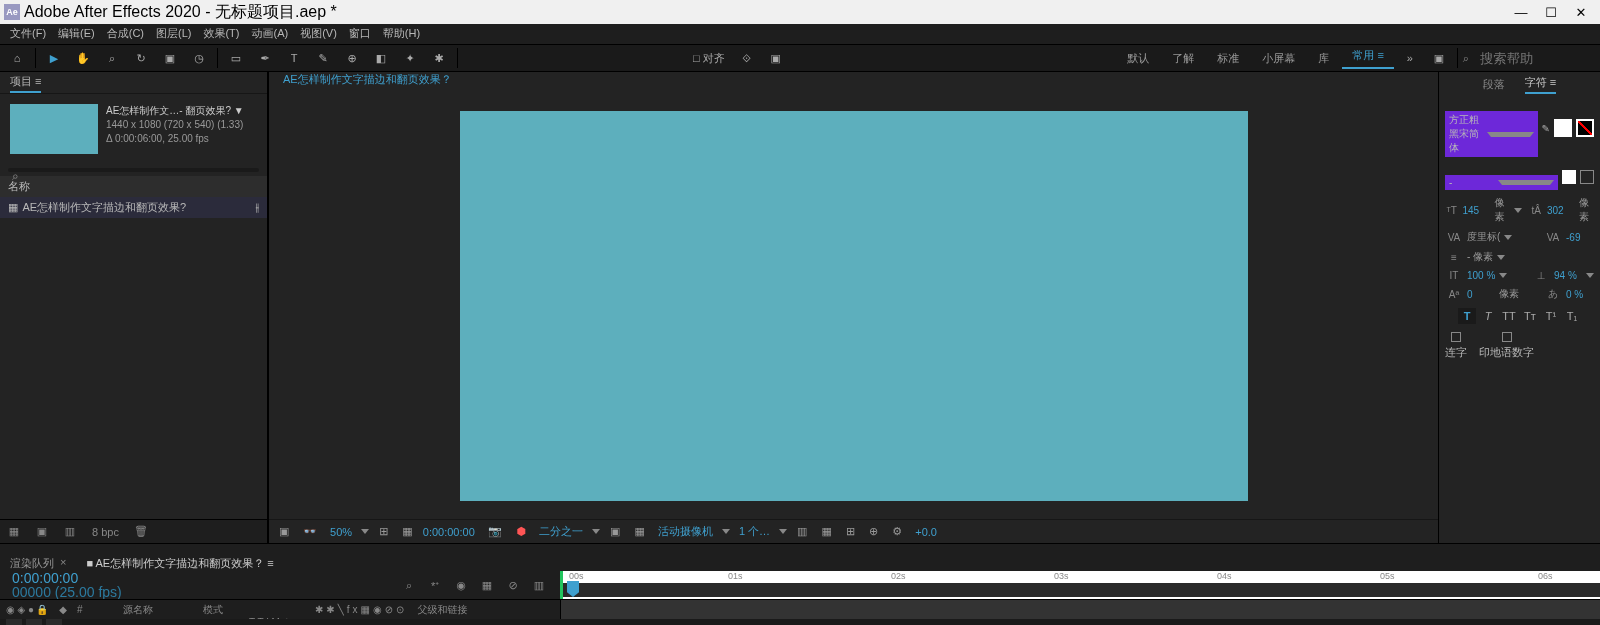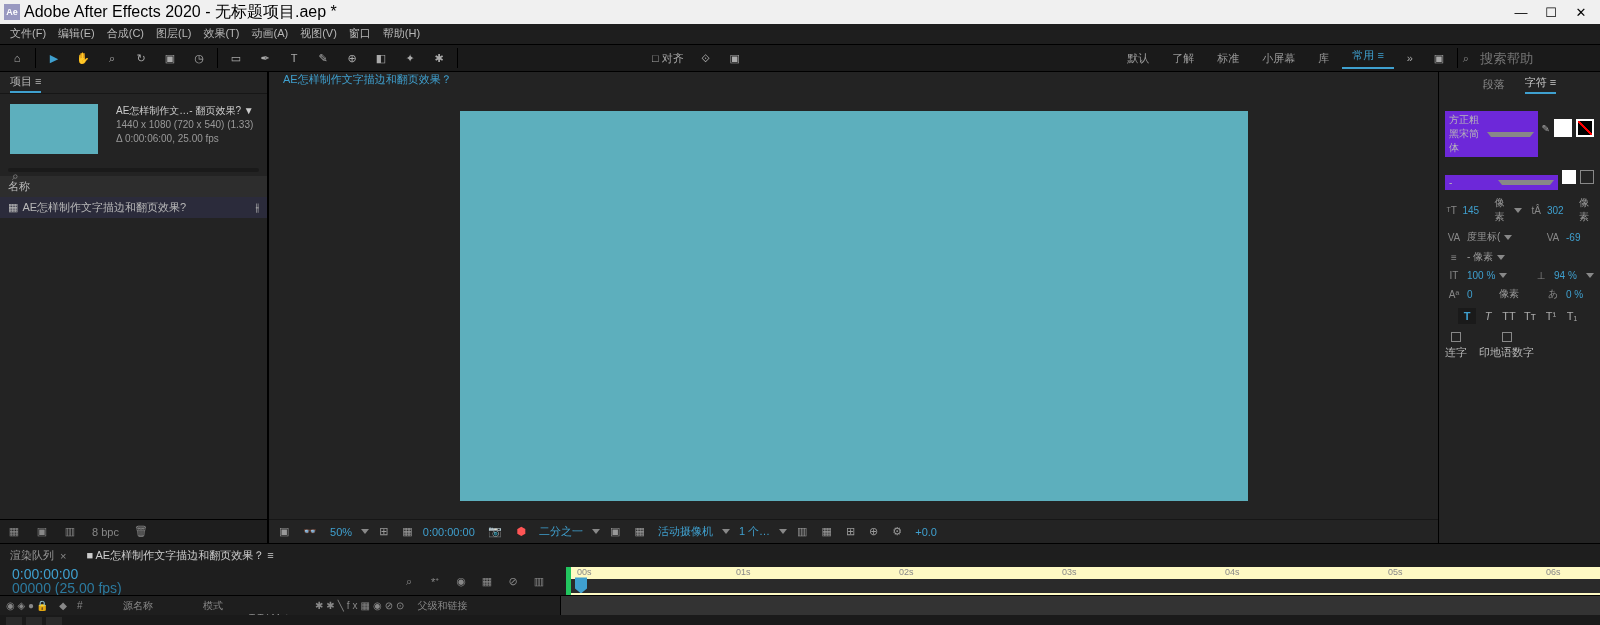--- a/index.html
+++ b/index.html
@@ -15,21 +15,21 @@
 .toolbar .tool.active { color:#3fa0cf; }
 .toolbar .sep { width:1px; height:20px; background:#000; margin:0 2px; }
 .toolbar .spacer { flex:1; }
 .toolbar .wsp { padding:0 10px; cursor:pointer; color:#999; }
 .toolbar .wsp.active { color:#3fa0cf; border-bottom:2px solid #3fa0cf; padding-bottom:4px;}
 .toolbar .search { background:#1a1a1a; border:none; color:#aaa; padding:2px 4px; width:120px; margin-left:4px;}
 .main { display:flex; height:471px; }
 .panel-left { width:268px; background:#232323; display:flex; flex-direction:column; border-right:1px solid #000;}
 .panel-tab { height:22px; display:flex; align-items:center; padding:0 10px; border-bottom:1px solid #161616; }
 .panel-tab .tabname { border-bottom:2px solid #3fa0cf; padding:2px 0;}
-.project-info { display:flex; padding:10px; gap:18px; }
+.project-info { display:flex; padding:10px; gap:8px; }
 .project-thumb { width:88px; height:50px; background:#5dafbd; }
 .project-meta { font-size:10px; color:#999; line-height:14px; }
 .project-meta .name { color:#ccc; }
 .search-box { margin:4px 8px; padding:2px 18px; background:#1a1a1a; border-radius:10px; color:#888; position:relative;}
 .search-box:before { content:"⌕"; position:absolute; left:4px; top:1px; font-size:12px;}
 .header-row { background:#2d2d2d; padding:3px 8px; font-size:11px; }
 .list-area { flex:1; overflow:auto; }
 .list-row { background:#2b2b3b; padding:3px 8px; display:flex; align-items:center; gap:4px;}
 .btm-left { height:24px; display:flex; align-items:center; padding:0 4px; gap:8px; background:#1e1e1e; border-top:1px solid #000;}
 .btm-left .btn { width:20px; height:20px; display:flex; align-items:center; justify-content:center; cursor:pointer; color:#888;}
@@ -56,30 +56,30 @@
 .char-row .lbl { width:18px; text-align:center; color:#888;}
 .char-row .val { color:#3fa0cf; cursor:pointer; min-width:28px;}
 .char-row .unit { color:#999; }
 .ftrow { display:flex; gap:3px; padding:4px 6px; justify-content:center;}
 .ftrow .ft { width:18px; height:16px; display:flex; align-items:center; justify-content:center; cursor:pointer; color:#aaa; font-size:11px;}
 .ftrow .ft.active { color:#3fa0cf; background:#1a1a1a;}
 .checks { display:flex; gap:12px; padding:4px 6px; font-size:11px;}
 .checks label { display:flex; align-items:center; gap:3px; cursor:pointer;flex-direction:column;}
 .checks .cb { width:10px; height:10px; border:1px solid #888;}
 .bottom { height:86px; background:#1e1e1e; border-top:1px solid #000; display:flex; flex-direction:column;}
-.btabs { height:24px; display:flex; align-items:center; padding:0 10px; gap:20px;}
+.btabs { height:24px; display:flex; align-items:flex-start; padding:0 10px; gap:20px;margin-top:12px;}
 .btabs .bt { color:#999; cursor:pointer;}
 .btabs .bt.x { color:#888; margin-left:-14px;}
 .tl-head { height:28px; display:flex; align-items:center;}
 .tl-left { width:560px; display:flex; align-items:center; padding:0 12px; gap:10px;}
 .tl-time { color:#3fa0cf; font-size:14px; }
 .tl-sub { color:#2c7a9f; font-size:14px; margin-top:-2px;text-align:center;}
 .tl-icons { display:flex; gap:8px; margin-left:auto;}
 .tl-icons .ti { width:18px; height:18px; cursor:pointer; color:#888; display:flex; align-items:center; justify-content:center;}
-.tl-right { flex:1; position:relative; height:28px; background:#fef9c3; border-left:5px solid #22c55e;margin-left:6px;}
+.tl-right { flex:1; position:relative; height:28px; background:#ffffff; border-left:3px solid #22c55e;}
 .tl-ruler { position:absolute; top:12px; left:0; right:0; height:14px; background:#2a2a2a; display:flex;}
 .tl-tick { position:absolute; top:0; font-size:9px; color:#888;}
 .tl-play { position:absolute; left:4px; top:10px; width:12px; height:16px; background:#3fa0cf; clip-path:polygon(0 0,100% 0,100% 70%,50% 100%,0 70%);}
 .tl-cols { height:20px; display:flex; align-items:center; background:#1e1e1e; border-top:1px solid #000;}
 .tl-cl { width:560px; display:flex; align-items:center; padding:0 6px; gap:10px; font-size:10px; color:#888;}
 .tl-cl .c { min-width:36px;}
 .tl-track { flex:1; height:20px; background:#333; border-left:1px solid #000;}
 .tl-foot { height:14px; background:#1a1a1a; display:flex;}
 .tl-fl { width:130px; display:flex; gap:4px; padding:0 6px; align-items:center;}
 .tl-fl .sw { width:16px; height:10px; background:#2a2a2a; cursor:pointer;}
@@ -121,21 +121,21 @@
   <div class="tool">▭</div>
   <div class="tool">✒</div>
   <div class="tool">T</div>
   <div class="tool">✎</div>
   <div class="tool">⊕</div>
   <div class="tool">◧</div>
   <div class="tool">✦</div>
   <div class="tool">✱</div>
   <div class="sep"></div>
   <div style="width:180px"></div>
-  <div class="tool" style="width:auto;padding:0 6px;">□ 对齐</div>
+  <div class="tool" style="width:auto;padding:0 6px;margin-left:41px;">□ 对齐</div>
   <div class="tool">⟐</div>
   <div class="tool">▣</div>
   <div class="spacer"></div>
   <div class="wsp">默认</div>
   <div class="wsp">了解</div>
   <div class="wsp">标准</div>
   <div class="wsp">小屏幕</div>
   <div class="wsp">库</div>
   <div class="wsp active">常用 ≡</div>
   <div class="tool">»</div>

